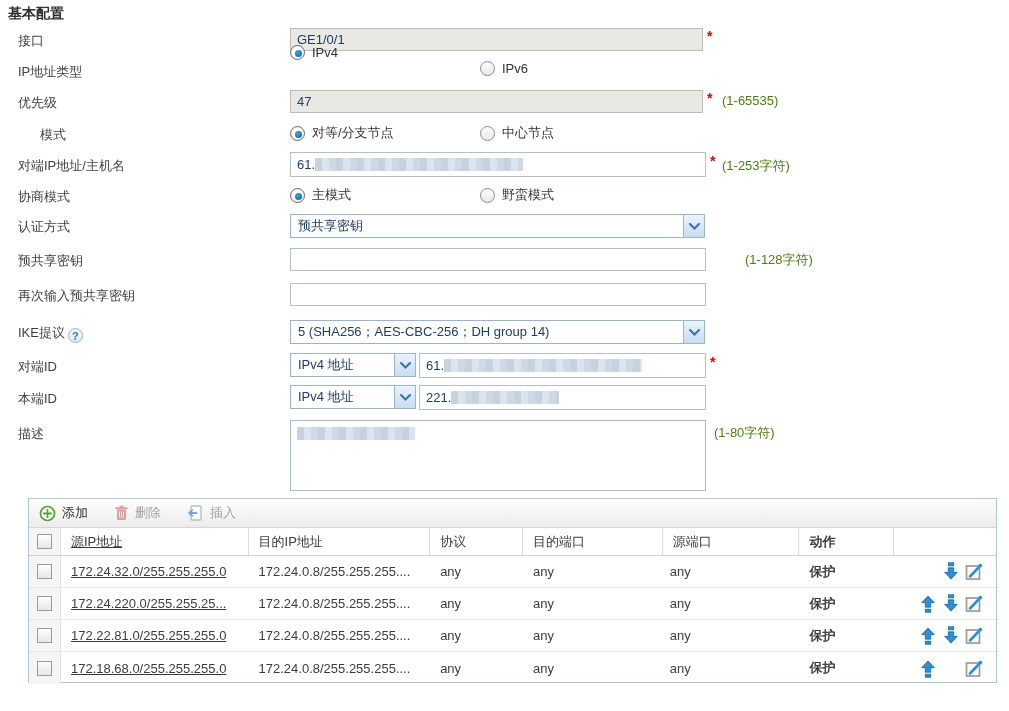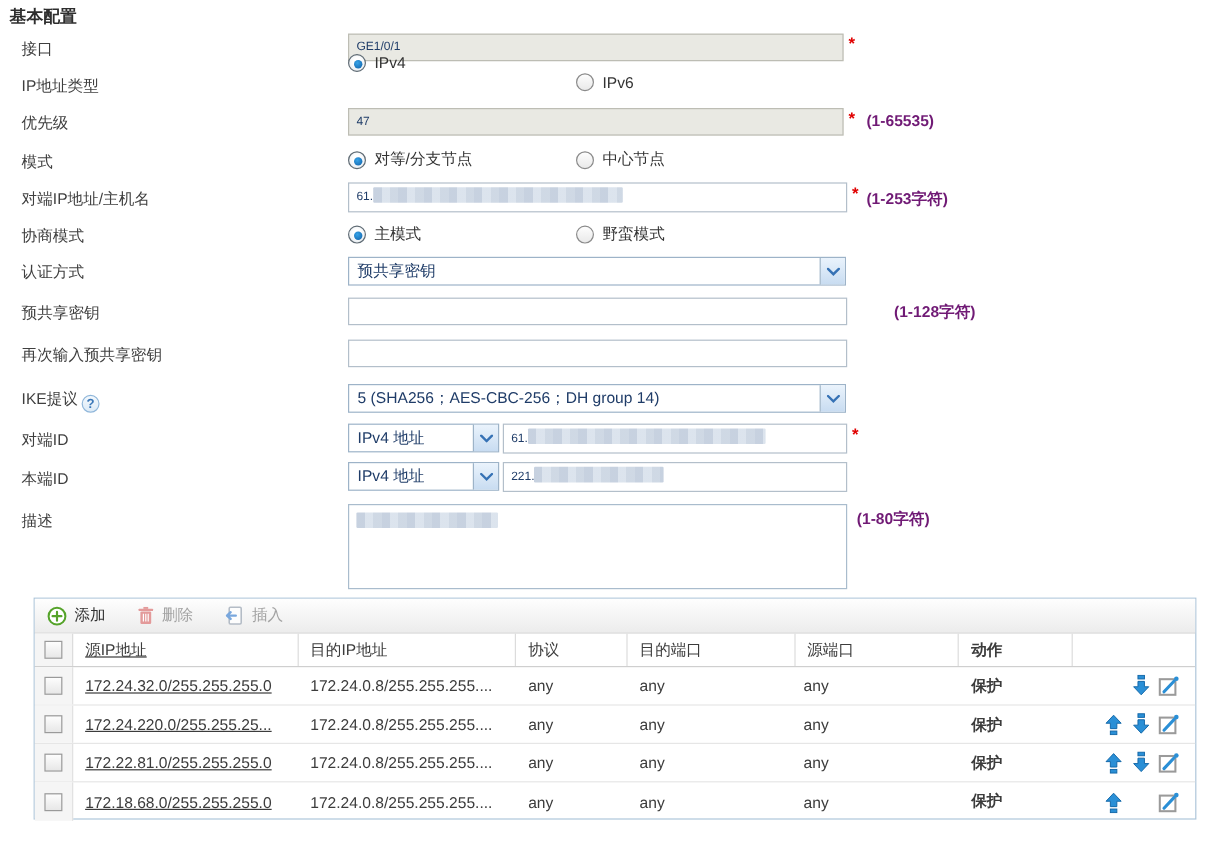--- a/index.html
+++ b/index.html
@@ -9,37 +9,37 @@
     font-family:"Liberation Sans","DejaVu Sans",sans-serif;
     font-size:13px; color:#3f3f3f;
   }
   .abs { position:absolute; }
   .sec-title { font-weight:bold; font-size:14px; color:#2e2e2e; }
   .flabel { position:absolute; left:18px; color:#3f3f3f; white-space:nowrap; }
 
   .tinput {
     position:absolute; left:290px; height:23px; width:416px;
     border:1px solid #b3bfca; background:#fff; color:#1f3c68;
-    padding:0 6px; font-size:10px; font-family:inherit; line-height:21px;
+    padding:0 6px; font-size:13px; font-family:inherit; line-height:21px;
   }
   .tinput.ro { background:#e9e9e3; border-color:#bdbdb4; width:413px; }
 
   .sel {
     position:absolute; left:290px; height:24px; width:415px;
     border:1px solid #9db3c8; background:#fff; color:#1f3c68;
     display:flex; align-items:center; padding-left:7px; cursor:default;
   }
   .sel .chev {
     margin-left:auto; width:21px; height:100%;
     border-left:1px solid #9db3c8;
     background:linear-gradient(#eaf3fc,#c8dcf1);
     display:flex; align-items:center; justify-content:center;
   }
   .req { position:absolute; color:#e00000; font-weight:bold; font-size:14px; }
-  .hint { position:absolute; color:#701a75; white-space:nowrap;font-weight:bold; }
+  .hint { position:absolute; color:#4d7c0f; white-space:nowrap; }
 
   .radio { position:absolute; display:flex; align-items:center; gap:7px; color:#333; }
   .rb { width:15px; height:15px; border-radius:50%; border:1px solid #8a8a8a;
         background:linear-gradient(#fdfdfd,#e9e9e9); position:relative; }
   .rb.on { border-color:#5f6b74; background:radial-gradient(circle at 50% 40%, #fff 0 30%, #dfe6ec 100%); }
   .rb.on::after { content:""; position:absolute; left:4px; top:4px; width:7px; height:7px;
         border-radius:50%; background:radial-gradient(circle at 40% 35%, #35a3e8, #0f5ea6); }
 
   .blur { display:inline-block; height:13px; vertical-align:-2px; border-radius:1px; opacity:.8;
     background:repeating-linear-gradient(90deg,#b9c6d8 0 7px,#d3dde9 7px 14px,#c3cfde 14px 21px); }
@@ -88,21 +88,21 @@
 <div class="radio" style="left:480px;top:61px;">
   <span class="rb"></span>
   <span>IPv6</span>
 </div>
 
 <div class="flabel" style="top:94px;">优先级</div>
 <input class="tinput ro" style="top: 90px;" readonly="" value="47">
 <div class="req" style="left:707px;top:90px;">*</div>
 <div class="hint" style="left:722px;top:93px;">(1-65535)</div>
 
-<div class="flabel" style="top:126px;">模式</div>
+<div class="flabel" style="top:126px;margin-left:22px;">模式</div>
 <div class="radio" style="left:290px;top:124px;">
   <span class="rb on"></span>
   <span>对等/分支节点</span>
 </div>
 <div class="radio" style="left:480px;top:124px;">
   <span class="rb"></span>
   <span>中心节点</span>
 </div>
 
 <div class="flabel" style="top:157px;">对端IP地址/主机名</div>

